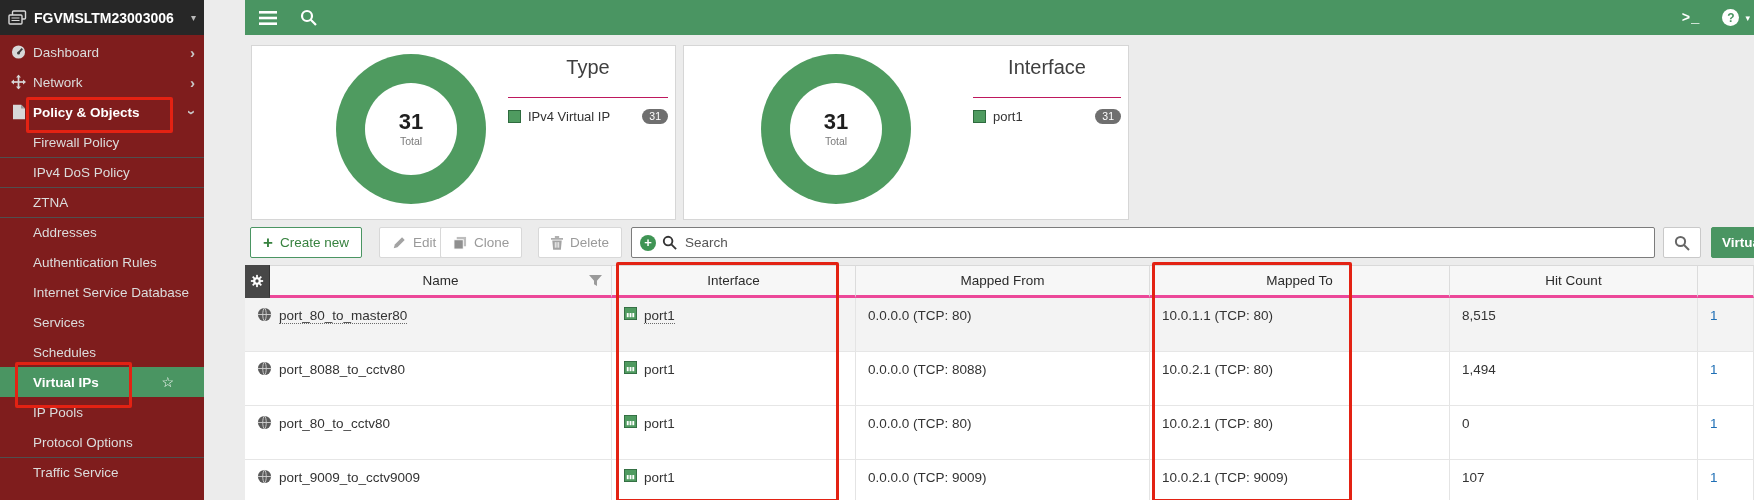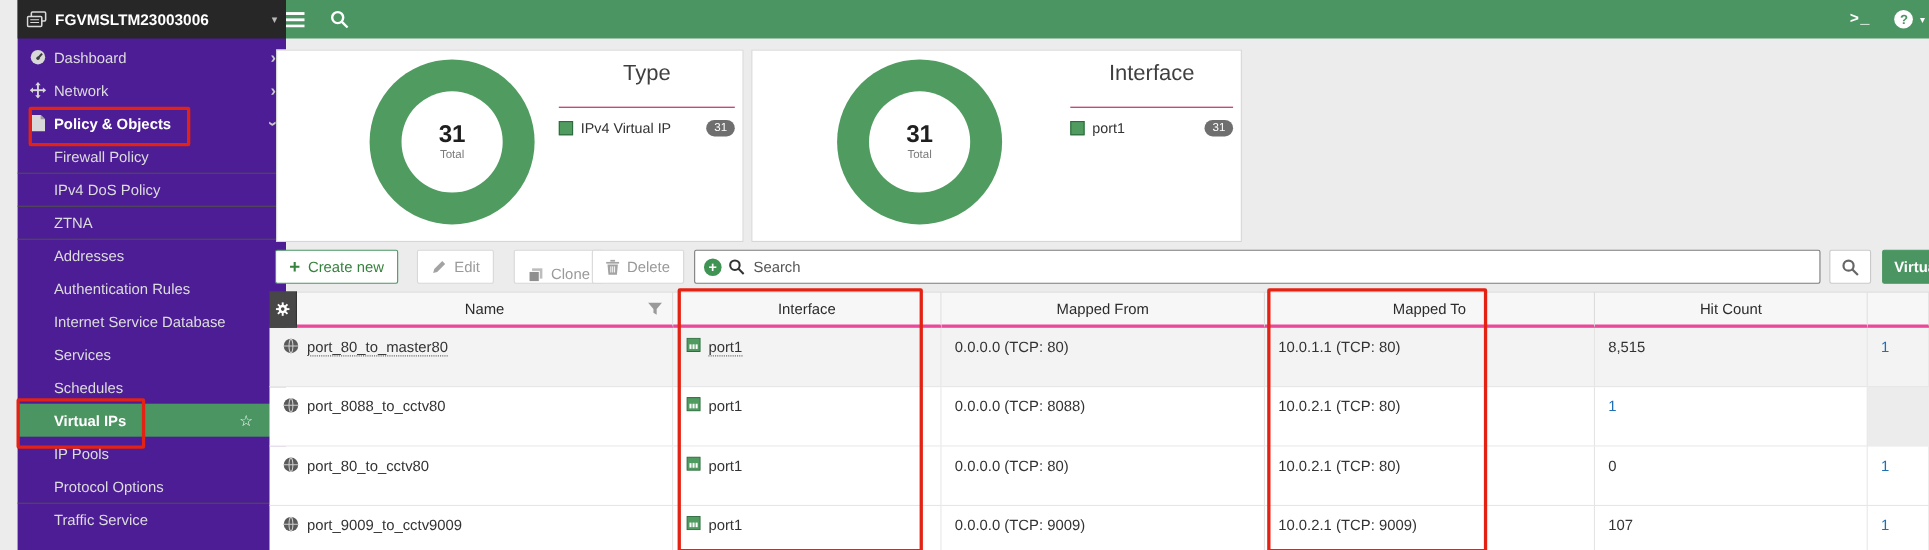--- a/index.html
+++ b/index.html
@@ -12,21 +12,21 @@
   .tb-icon{display:flex;align-items:center;justify-content:center;cursor:pointer;}
   .tb-hamburger{margin-left:14px;}
   .tb-search{margin-left:23px;}
   .tb-right{margin-left:auto;display:flex;align-items:center;gap:22px;margin-right:4px;}
   .tb-console{color:#fff;font-family:"Liberation Mono",monospace;font-size:14px;font-weight:bold;letter-spacing:1px;}
   .tb-help{width:17px;height:17px;border-radius:50%;background:#fff;color:#4a9562;font-weight:bold;
            font-size:12px;display:flex;align-items:center;justify-content:center;}
   .tb-caret{color:#fff;font-size:9px;margin-left:-16px;}
 
   
-  .sidebar{position:absolute;left:16px;top:0;width:244px;height:500px;background:#4c1d95;}
+  .sidebar{position:absolute;left:0;top:0;width:204px;height:500px;background:#7f1d1d;}
   .dev-header{height:35px;background:#272727;display:flex;align-items:center;padding:0 8px;cursor:pointer;}
   .dev-name{color:#fff;font-size:14px;font-weight:bold;margin-left:7px;white-space:nowrap;}
   .dev-caret{margin-left:auto;color:#b9b9b9;font-size:10px;}
   .snav{padding-top:2px;}
   .s-item{position:relative;height:30px;display:flex;align-items:center;color:#dcdcdc;
           font-size:13.5px;padding:0 16px 0 33px;cursor:pointer;white-space:nowrap;box-sizing:border-box;}
   .s-item.top{font-weight:normal;}
   .s-item .s-icon{position:absolute;left:9px;top:50%;transform:translateY(-50%);width:18px;display:flex;justify-content:center;}
   .chev{position:absolute;right:9px;color:#c9c9c9;font-size:15px;font-weight:bold;line-height:1;}
   .chev.down{transform:rotate(90deg);}
@@ -50,21 +50,21 @@
   .legend-label{font-size:13px;color:#333;}
   .legend-badge{margin-left:auto;background:#6f6f6f;color:#fff;font-size:10.5px;
                 padding:2px 7px;border-radius:9px;line-height:1;}
 
   
   .btn{position:absolute;top:227px;height:31px;box-sizing:border-box;display:flex;align-items:center;
        gap:7px;padding:0 12px;background:#fff;border:1px solid #d8d8d8;font-size:13.5px;color:#9a9a9a;
        border-radius:2px;cursor:pointer;white-space:nowrap;}
   .btn-create{left:250px;border-color:#4a9562;color:#37823f;}
   .btn-edit{left:379px;}
-  .btn-clone{left:467px;align-items:flex-end;}
+  .btn-clone{left:440px;}
   .btn-delete{left:538px;}
   .searchbar{position:absolute;left:631px;top:227px;width:1024px;height:31px;box-sizing:border-box;
              background:#fff;border:1px solid #7c7c7c;border-radius:2px;display:flex;align-items:center;
              gap:6px;padding:0 8px;}
   .plus-circle{width:16px;height:16px;border-radius:50%;background:#3f9454;color:#fff;font-size:13px;
                font-weight:bold;display:flex;align-items:center;justify-content:center;line-height:1;cursor:pointer;}
   .searchbar input{border:none;outline:none;flex:1;font-size:13.5px;font-family:"Liberation Sans",sans-serif;color:#333;}
   .searchbar input::placeholder{color:#555;opacity:1;}
   .btn-mag{left:1663px;width:38px;justify-content:center;border-color:#c9c9c9;padding:0;}
   .btn-action{left:1711px;width:92px;background:#4a9562;border-color:#4a9562;color:#fff;font-weight:bold;
@@ -395,20 +395,23 @@
             </svg>
         </span>
         <span class="cell-txt">port1</span>
       </div>
       <div class="td">
           <span class="cell-txt">0.0.0.0 (TCP: 8088)</span>
         </div>
       <div class="td">
           <span class="cell-txt">10.0.2.1 (TCP: 80)</span>
         </div>
+      <div class="td">
+          <span class="cell-txt">1,494</span>
+        </div>
       <div class="td td-ref">
           <span class="cell-txt">1</span>
         </div>
     </div>
 
     <div class="tr">
       <div class="td td-name">
         <span class="obj-icon">
           <svg width="15" height="15" viewBox="0 0 16 16">
               <circle cx="8" cy="8" r="7" fill="#5a5a5a"></circle>

